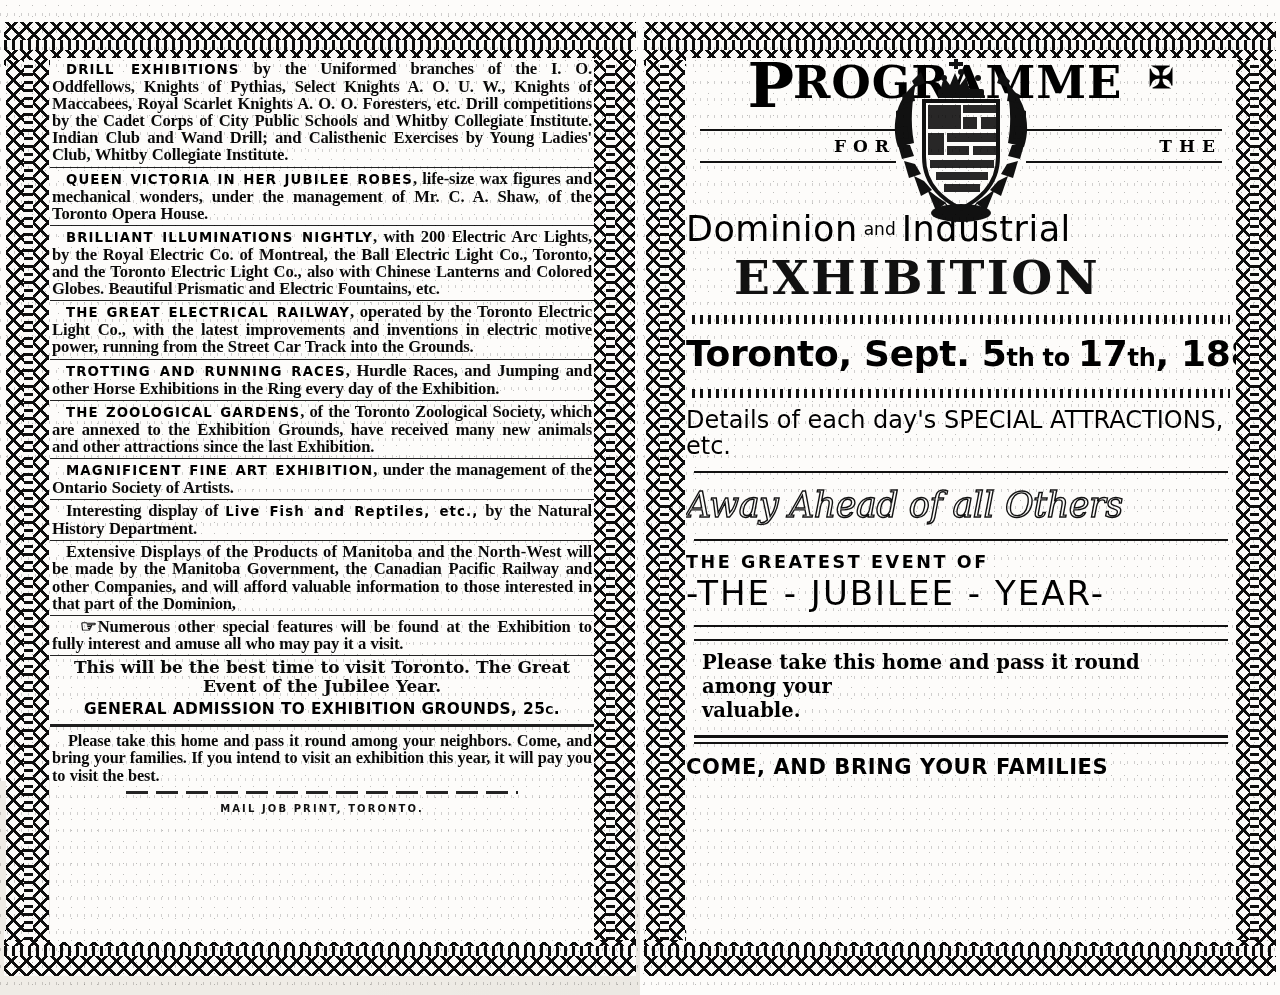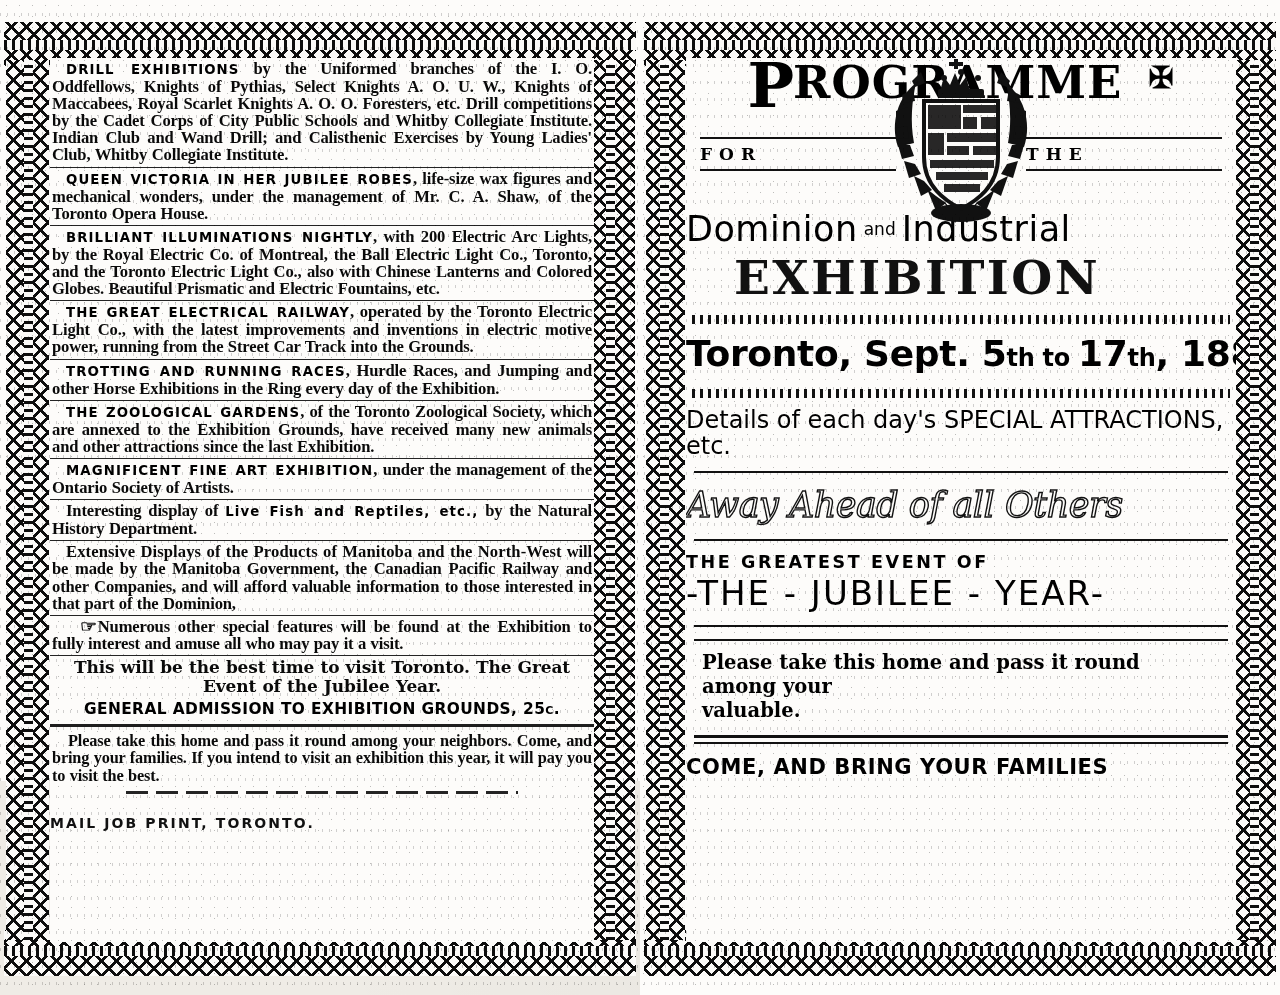--- a/index.html
+++ b/index.html
@@ -94,44 +94,44 @@
     text-indent:16px;color:#0a0a0a;
   }
   .tagline{font-size:17px;line-height:19px;font-weight:700;text-align:center;}
   .tagline .bigger{font-family:"DejaVu Serif",serif;}
   .admission{
     text-align:center;font-family:"DejaVu Sans",sans-serif;font-weight:700;
     font-size:15.4px;letter-spacing:.4px;margin:4px 0 2px;
     font-variant:small-caps;
   }
   .imprint{
-    text-align:left;font-family:"DejaVu Sans",sans-serif;font-weight:700;
-    font-size:14px;letter-spacing:2.1px;margin-top:21px;color:#111;
+    text-align:center;font-family:"DejaVu Sans",sans-serif;font-weight:700;
+    font-size:10px;letter-spacing:2.1px;margin-top:9px;color:#111;
   }
   .fistwrap{display:inline-block;transform:scaleX(1.15);margin-right:3px;}
   .programme{
     font-family:"DejaVu Serif",serif;font-weight:700;
     font-size:45px;letter-spacing:1px;line-height:50px;
     display:flex;align-items:center;justify-content:center;gap:26px;
     white-space:nowrap;
   }
   .programme .word{display:inline-block;}
   .programme .word .drop{
     font-size:62px;line-height:.8;vertical-align:-9px;display:inline-block;
     margin-right:-2px;
   }
   .maltese{font-size:30px;line-height:1;display:inline-block;transform:translateY(-6px);}
 
   .forthe{
     position:relative;height:96px;margin-top:2px;
   }
   .forthe .side{
-    position:absolute;top:24px;width:196px;
-    font-family:"DejaVu Serif",serif;font-weight:700;
-    font-size:17px;letter-spacing:7px;
+    position:absolute;top:16px;width:196px;
+    font-family:"DejaVu Serif",serif;font-weight:700;
+    font-size:17px;letter-spacing:7px;text-align:right;
   }
   .forthe .side .lbl{padding:5px 0;display:block;border-top:2.5px solid #111;border-bottom:2.5px solid #111;}
   .forthe .side.l{left:14px;}
   .forthe .side.r{right:14px;}
   .crest{position:absolute;left:50%;top:-62px;transform:translateX(-50%);width:186px;height:176px;}
 
   .dominion{
     font-family:"DejaVu Sans",sans-serif;font-weight:400;
     font-size:35px;letter-spacing:.5px;line-height:40px;white-space:nowrap;
   }

